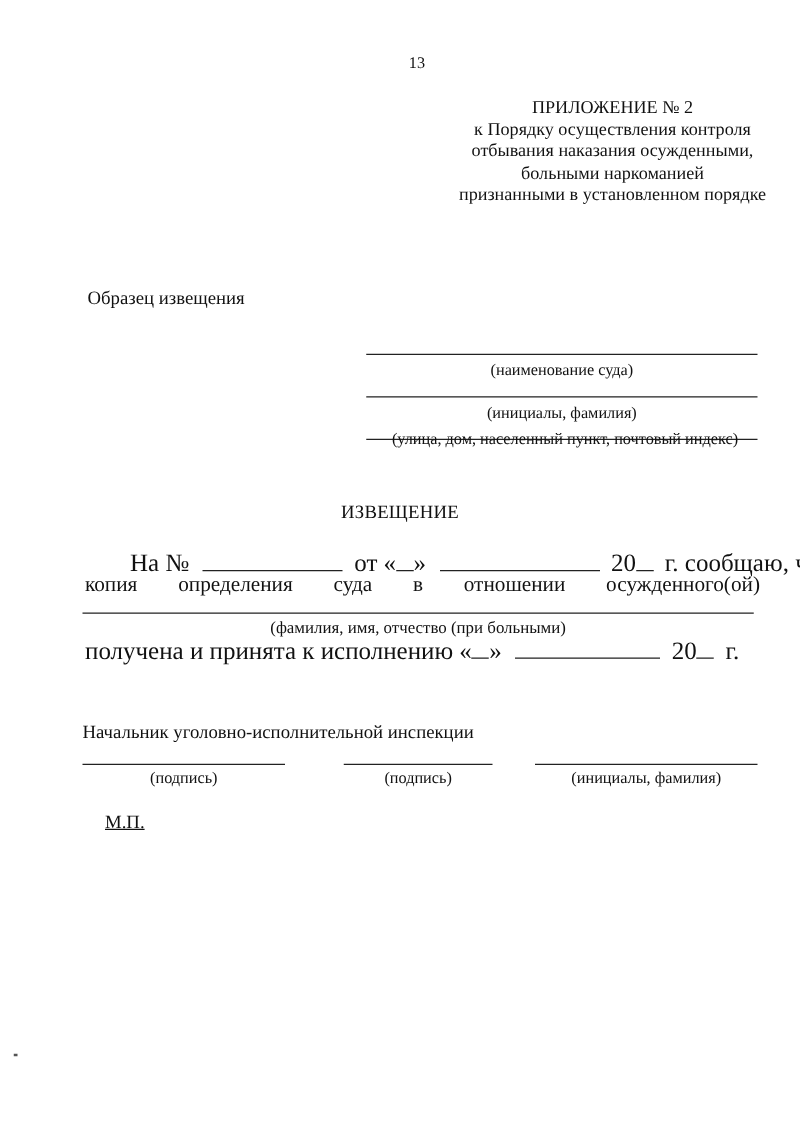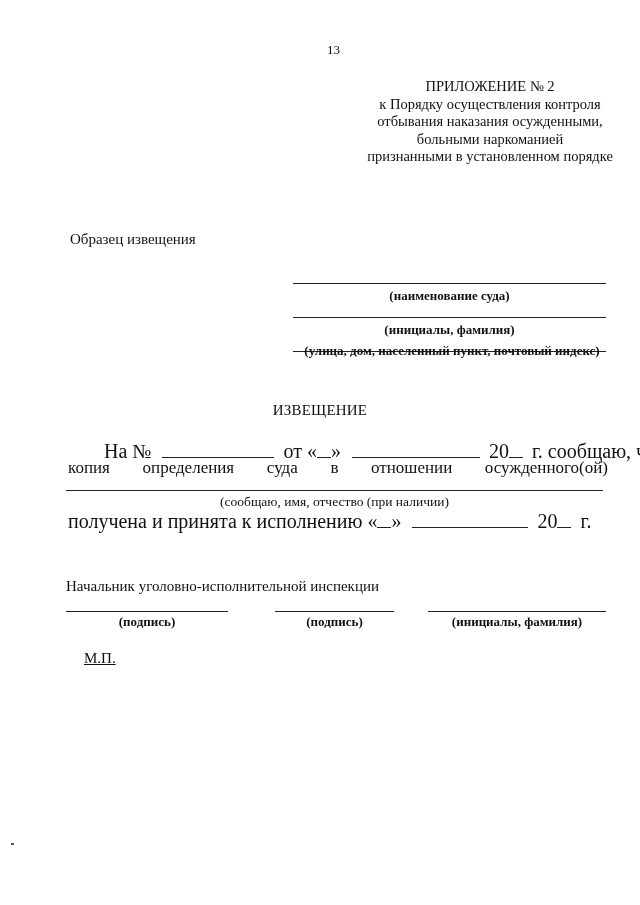--- a/index.html
+++ b/index.html
@@ -7,21 +7,21 @@
       width: 640px; height: 905px; position: relative; overflow: hidden;
       font-family: "Liberation Serif", "DejaVu Serif", serif;
       color: #111111; font-size: 14.5px;
     }
     .abs { position: absolute; white-space: nowrap; }
     .page-number { left: 327px; top: 42px; font-size: 13px; }
     .appendix { left: 355px; width: 270px; top: 78px; text-align: center; line-height: 17.5px; font-size: 14.5px; }
     .appendix div { white-space: nowrap; }
     .sample-label { left: 70px; top: 231px; font-size: 15px; }
     .hline { position: absolute; height: 0; border-top: 1.2px solid #222; }
-    .caption { position: absolute; text-align: center; font-size: 13px; font-weight: bold; white-space: nowrap; }
+    .caption { position: absolute; text-align: center; font-size: 13px; font-weight: normal; white-space: nowrap; }
     .doc-title { left: 0; width: 640px; top: 402px; text-align: center; font-size: 15px; letter-spacing: 0.2px; }
     .row { position: absolute; font-size: 20px; white-space: nowrap; }
     .justify-row { position: absolute; left: 68px; width: 540px; display: flex; justify-content: space-between; font-size: 17px; }
     .blank { display: inline-block; border-bottom: 1.1px solid #222; height: 13px; vertical-align: baseline; }
     .mp { left: 84px; top: 650px; font-size: 15px; text-decoration: underline; }
     .speck { position: absolute; left: 11px; top: 843px; width: 3px; height: 2px; background: #555; }
   </style>
 </head>
 <body>
 
@@ -62,21 +62,21 @@
   <div class="justify-row" style="top:458px;">
     <span>копия</span>
     <span>определения</span>
     <span>суда</span>
     <span>в</span>
     <span>отношении</span>
     <span>осужденного(ой)</span>
   </div>
 
   <div class="hline" style="left:66px; width:537px; top:490px;"></div>
-  <div class="caption" style="left:66px; width:537px; top:494px; font-weight:normal; font-size:13.5px;">(сообщаю, имя, отчество (при наличии)</div>
+  <div class="caption" style="left:66px; width:537px; top:494px; font-weight:normal; font-size:13.5px;">(фамилия, имя, отчество (при больными)</div>
 
   <div class="row" style="left:68px; top:510px;">
     <span>получена и принята к исполнению «</span><span class="blank" style="width:14px;"></span><span>»</span>
     <span class="blank" style="width:116px; margin-left:6px;"></span>
     <span style="margin-left:4px;">20</span><span class="blank" style="width:14px;"></span>
     <span style="margin-left:4px;">г.</span>
   </div>
 
   <div class="abs" style="left:66px; top:578px; font-size:15px;">Начальник уголовно-исполнительной инспекции</div>
 

